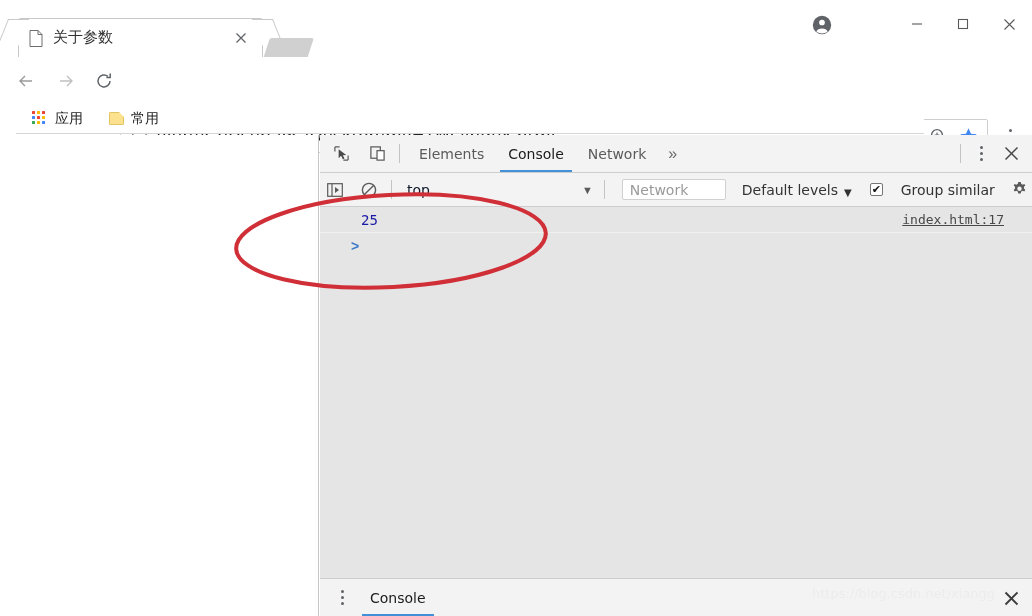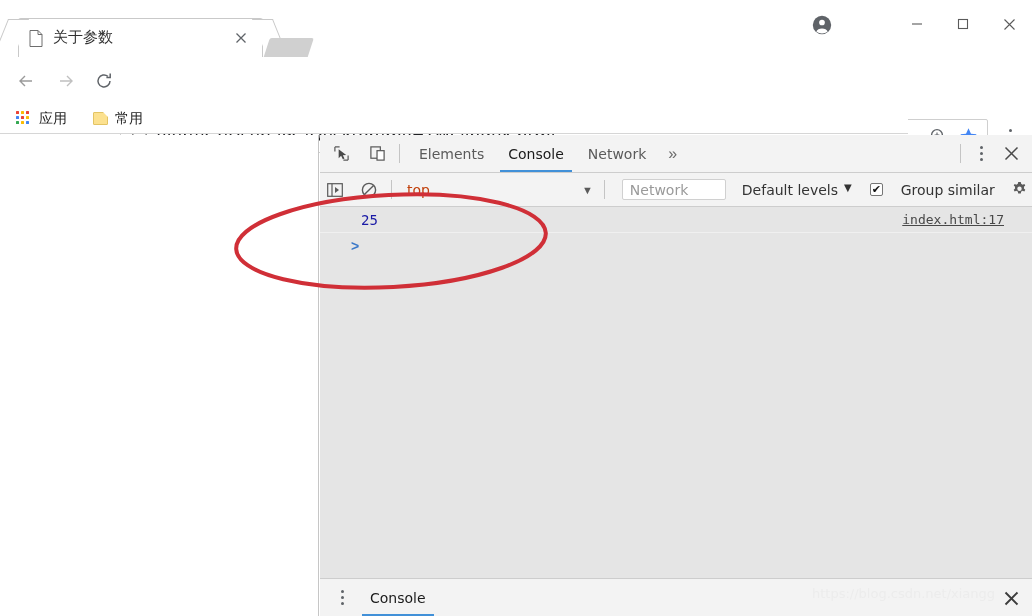--- a/index.html
+++ b/index.html
@@ -129,21 +129,21 @@
     color: #4285f4; flex: 0 0 auto;
   }
   .menu-btn {
     position: absolute; left: 996px; top: 64px; width: 28px; height: 30px;
     display: flex; align-items: center; justify-content: center;
   }
   .kebab-dot { width: 3px; height: 3px; border-radius: 50%; background: #5f6368; margin: 1.5px 0; }
 
   
   .bookmarkbar {
-    position: absolute; left: 0; top: 104px; width: 908px; height: 30px;
+    position: absolute; left: 16px; top: 104px; width: 908px; height: 30px;
     background: #ffffff;
     border-bottom: 1px solid #d6d6d6;
     display: flex; align-items: center;
   }
   .bm-item {
     display: flex; align-items: center; height: 26px;
     padding: 0 6px; margin-left: 4px;
     font-size: 14px; color: #212121;
     font-family: "DejaVu Sans", "Liberation Sans", sans-serif;
     white-space: nowrap;
@@ -226,37 +226,37 @@
     background: #f3f3f3;
     border-bottom: 1px solid #cdcdcd;
     display: flex; align-items: center;
   }
   .fb-icon {
     width: 30px; height: 26px;
     display: flex; align-items: center; justify-content: center;
     color: #5a5a5a;
   }
   .fb-context {
-    font-size: 14px; color: #c2410c; margin-left: 8px;
+    font-size: 14px; color: #0f172a; margin-left: 8px;
     font-family: "DejaVu Sans", "Liberation Sans", sans-serif;
   }
   .fb-caret {
     margin-left: 152px; font-size: 11px; color: #5a5a5a;
   }
   .fb-filter-input {
     width: 104px; height: 21px; margin-left: 10px;
     background: #ffffff; border: 1px solid #d0d0d0; border-radius: 2px;
     display: flex; align-items: center; padding-left: 7px;
     font-size: 14px; color: #9a9a9a;
     font-family: "DejaVu Sans", "Liberation Sans", sans-serif;
   }
   .fb-levels {
     margin-left: 16px; font-size: 14px; color: #333;
     font-family: "DejaVu Sans", "Liberation Sans", sans-serif;
-    display: flex; align-items: flex-start;
+    display: flex; align-items: flex-end;
   }
   .fb-levels .caret { margin-left: 6px; font-size: 10px; }
   .fb-checkbox {
     width: 13px; height: 13px; margin-left: 18px;
     background: #fdfdfd; border: 1px solid #767676; border-radius: 2px;
     display: flex; align-items: center; justify-content: center;
     font-size: 11px; color: #111; line-height: 1;
   }
   .fb-group-label {
     margin-left: 18px; font-size: 14px; color: #333;

